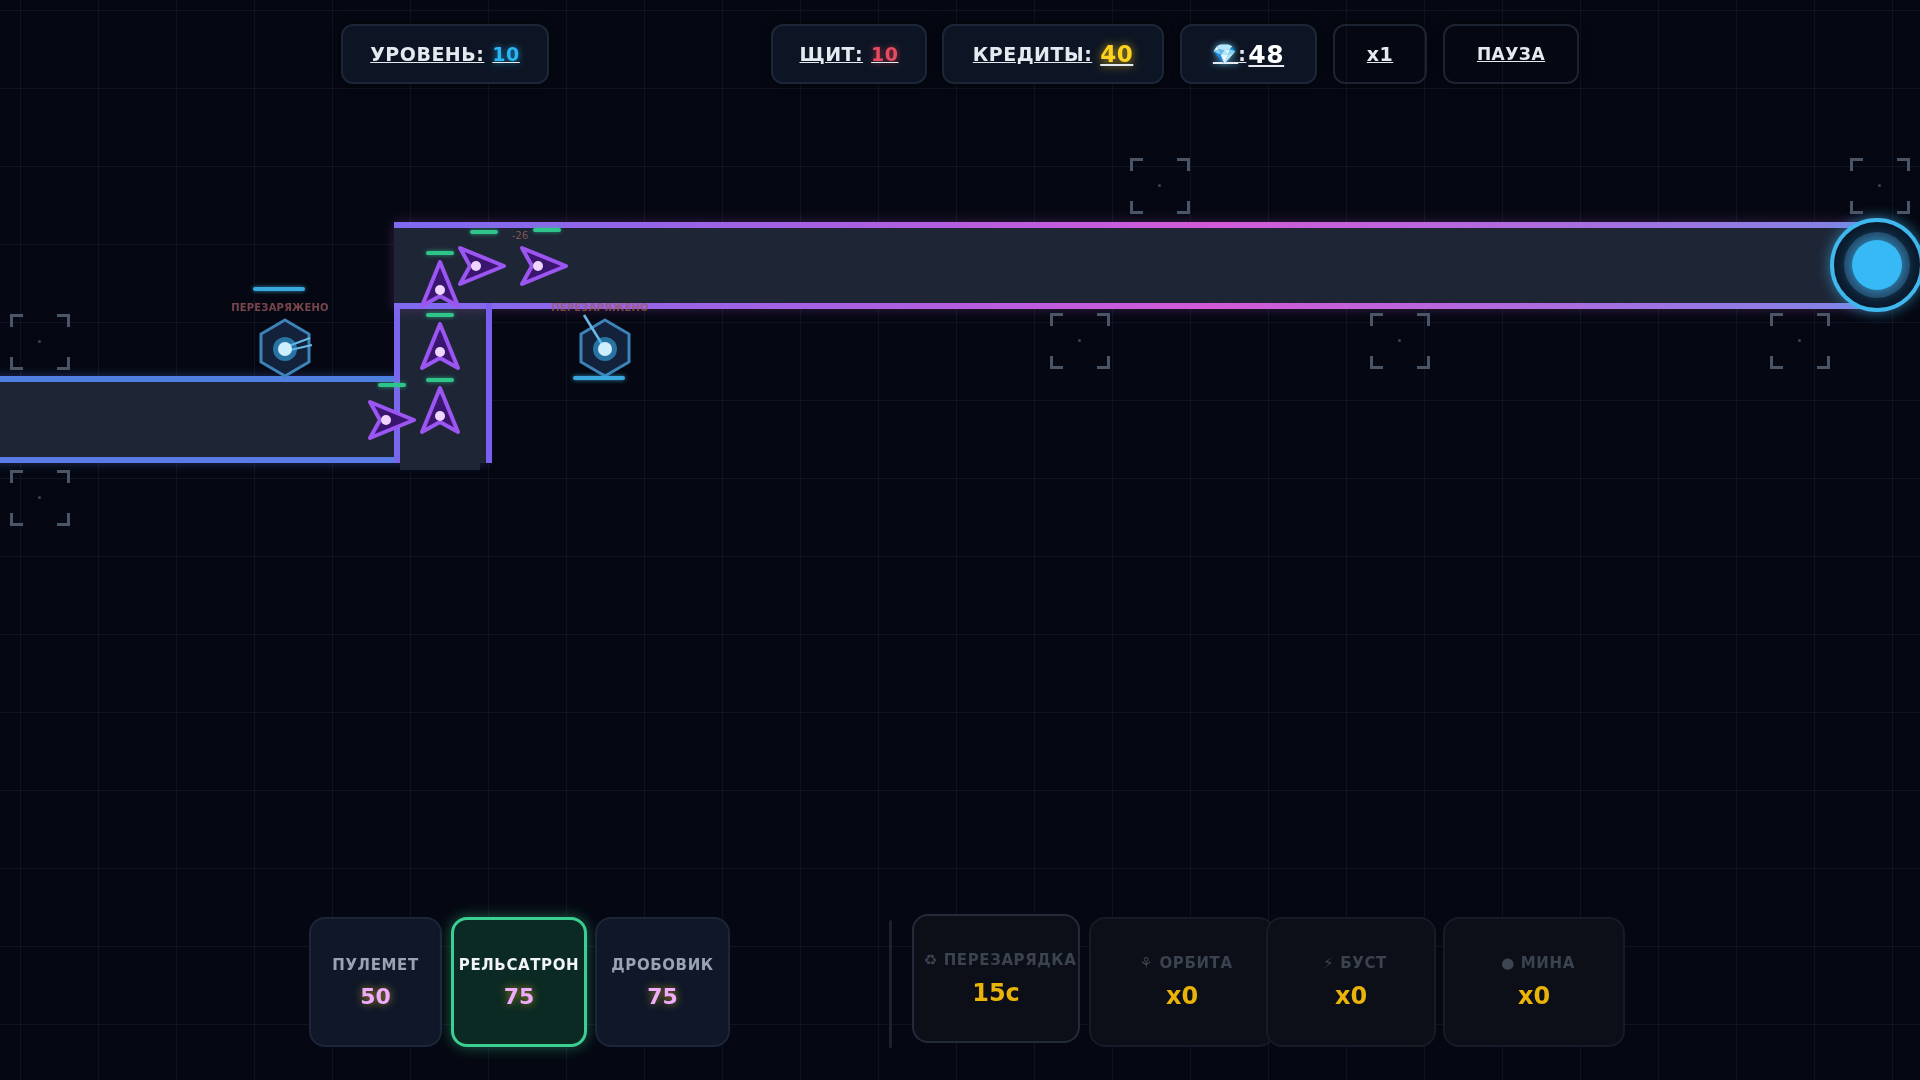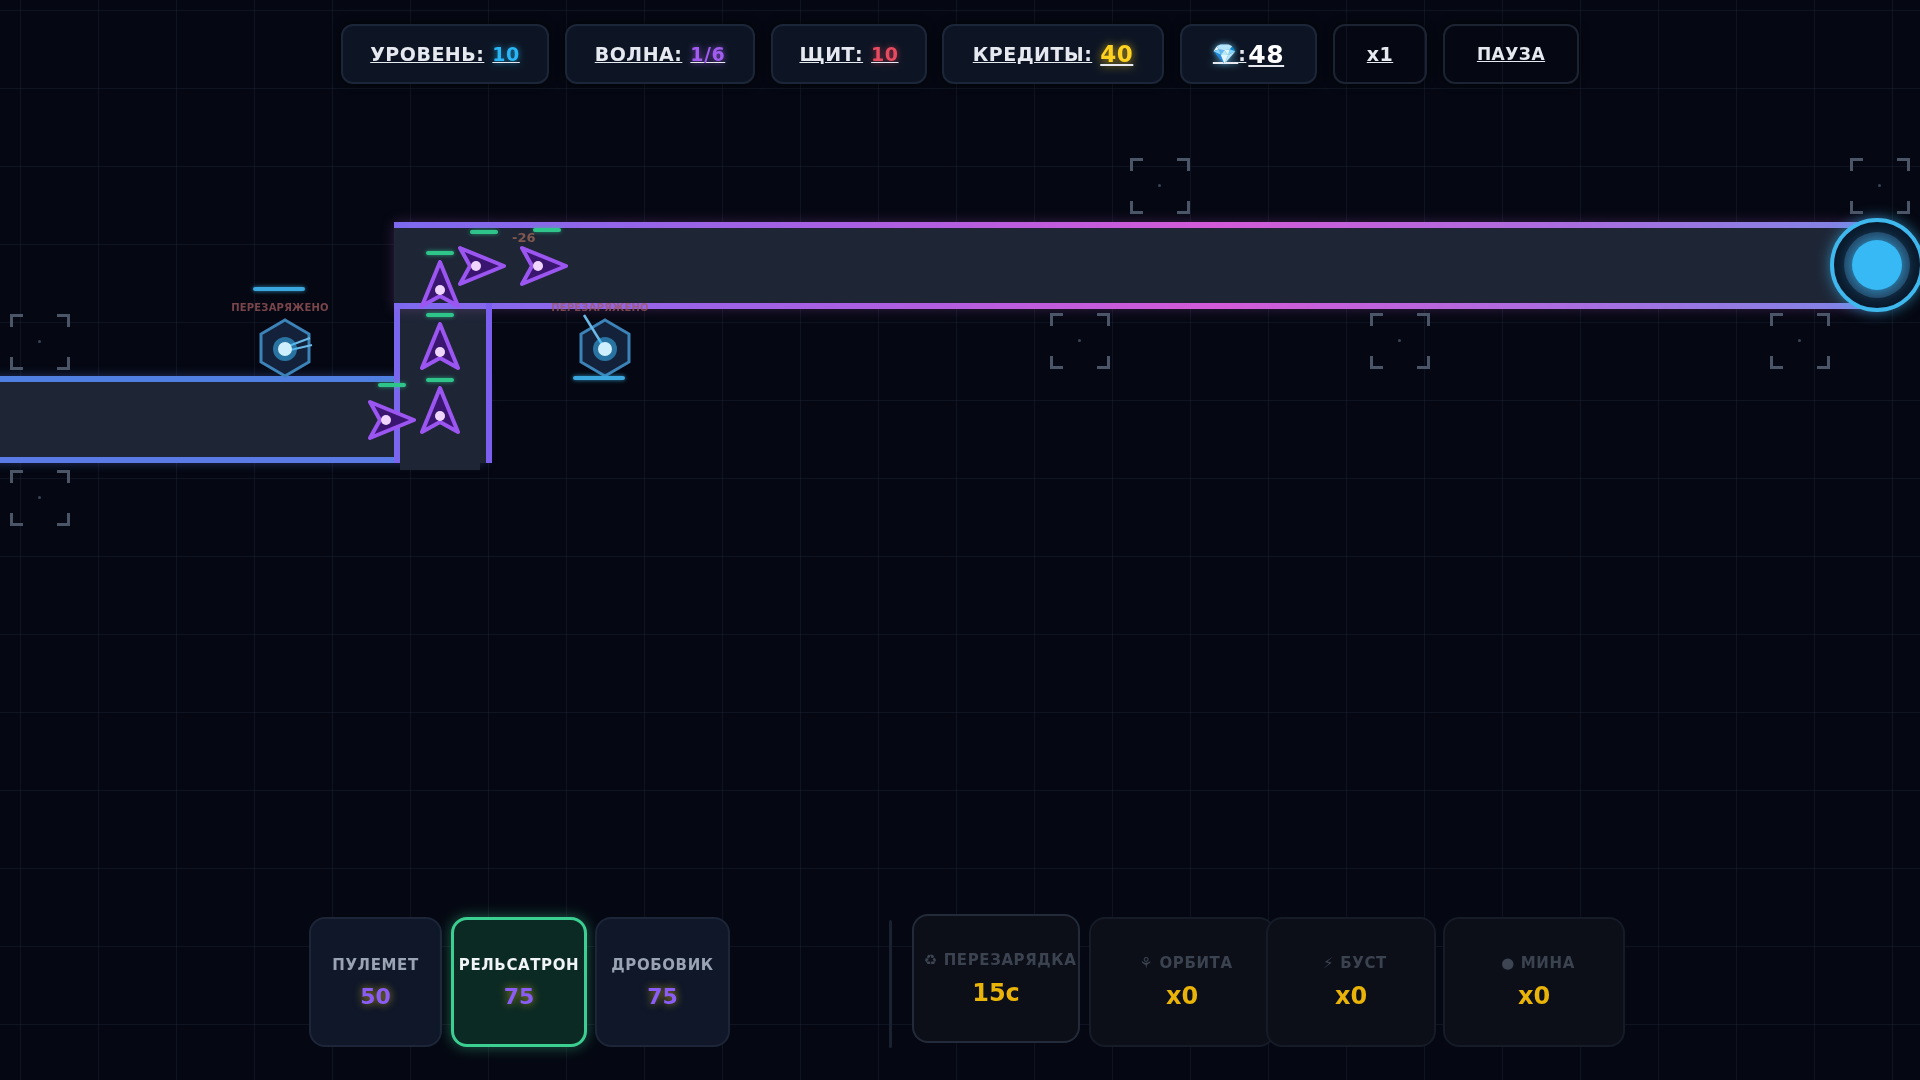--- a/index.html
+++ b/index.html
@@ -136,41 +136,41 @@
   }
 
   
   .enemy { position: absolute; width: 48px; height: 48px; }
   .hp-bar {
     position: absolute; width: 28px; height: 4px;
     background: #2fc58a; border-radius: 2px;
     box-shadow: 0 0 4px rgba(47,197,138,0.7);
   }
   .dmg-label {
-    position: absolute; font-size: 13px; color: rgba(170,110,90,0.7); font-weight: bold;
+    position: absolute; font-size: 10px; color: rgba(170,110,90,0.7); font-weight: normal;
   }
 
   
   .card {
     position: absolute;
     top: 917px; height: 130px;
     border-radius: 16px;
     box-sizing: border-box;
     background: #0f1729;
     border: 2px solid #1c2638;
     display: flex; flex-direction: column; align-items: center; justify-content: center;
     cursor: pointer;
     text-align: right;
   }
   .card .name {
     font-size: 15px; font-weight: bold; color: #9aa3b3; letter-spacing: 0.6px;
   }
   .card .cost {
     margin-top: 10px;
-    font-size: 22px; font-weight: bold; color: #8b5cf6;
+    font-size: 22px; font-weight: bold; color: #f0abfc;
     text-shadow: 0 0 8px rgba(255,210,31,0.6);
   }
   .card.selected {
     background: #0c2a24;
     border: 3px solid #3ccf92;
     box-shadow: 0 0 14px rgba(60,207,146,0.45);
   }
   .card.selected .name { color: #f2f5f7; }
 
   .ability {
@@ -188,24 +188,20 @@
   }
 </style>
 </head>
 <body>
 
 <div id="stage">
 
   <div class="hud" style="left:341px; width:208px;">
     <span>УРОВЕНЬ:</span>
     <span class="val val-level">10</span>
-  </div>
-  <div class="hud" style="left:565px; width:190px;">
-    <span>ВОЛНА:</span>
-    <span class="val val-wave">1/6</span>
   </div>
   <div class="hud" style="left:771px; width:156px;">
     <span>ЩИТ:</span>
     <span class="val val-shield">10</span>
   </div>
   <div class="hud" style="left:942px; width:222px;">
     <span>КРЕДИТЫ:</span>
     <span class="val val-credits">40</span>
   </div>
   <div class="hud" style="left:1180px; width:137px;">

